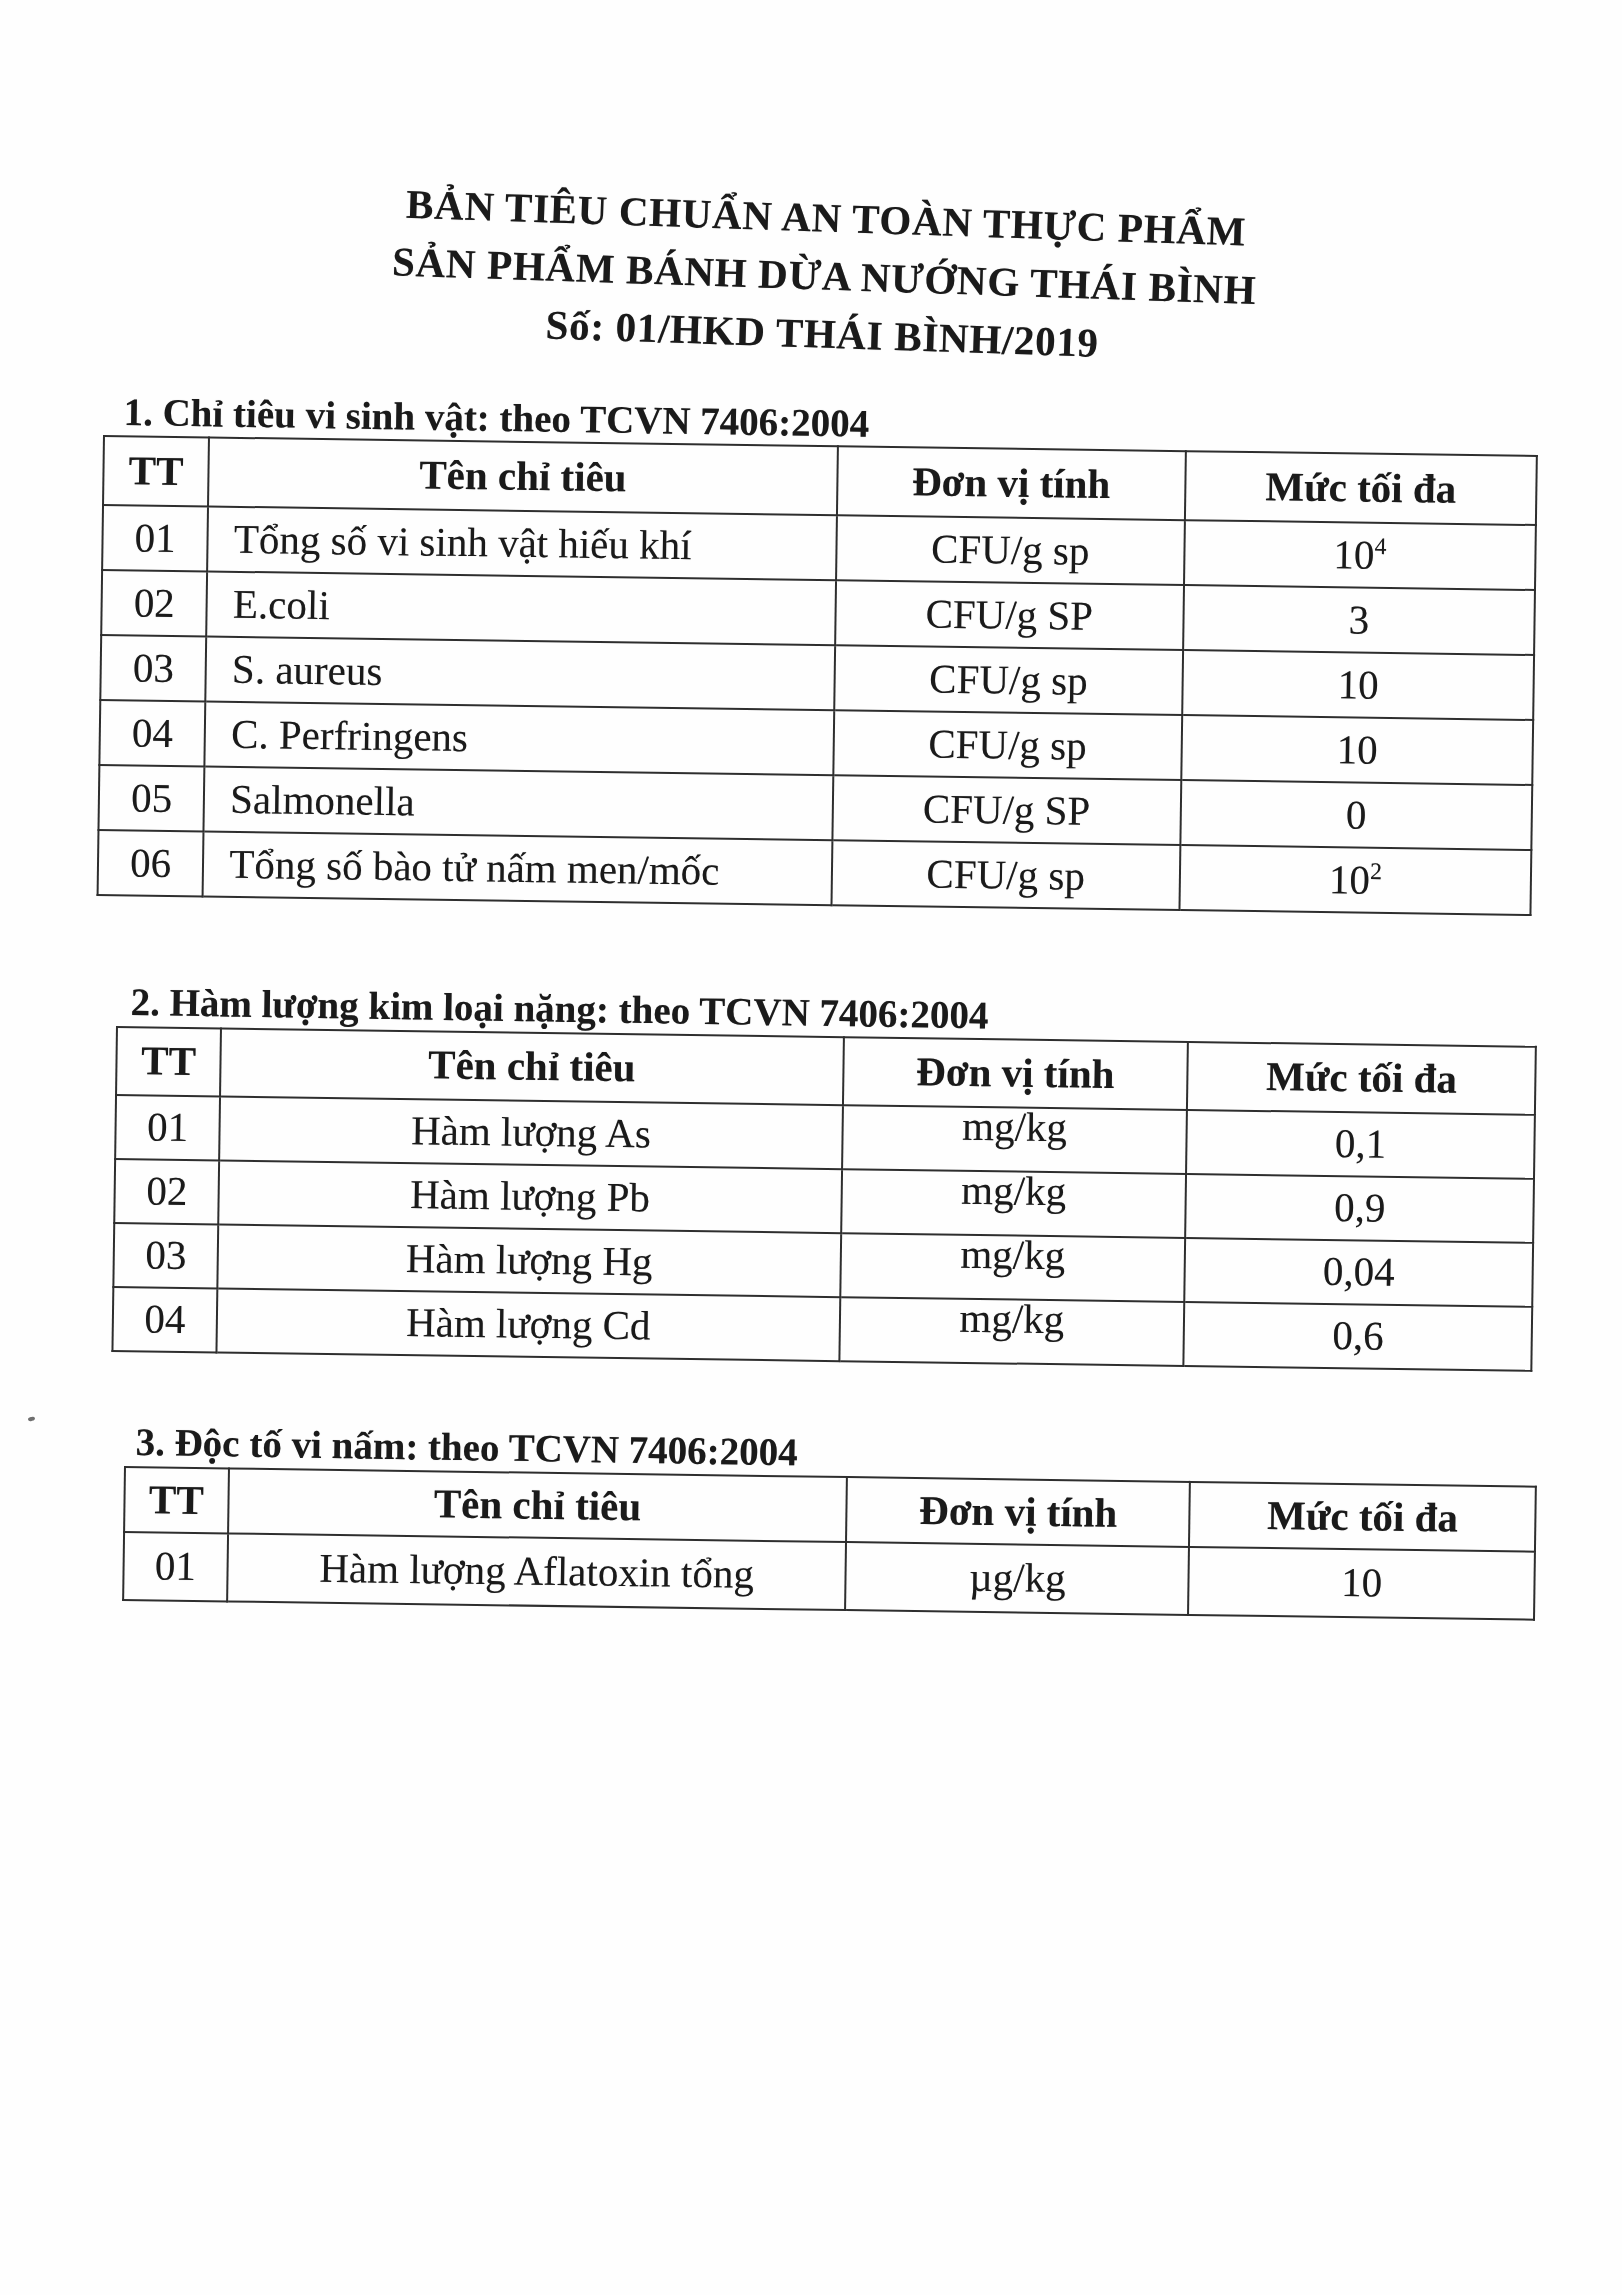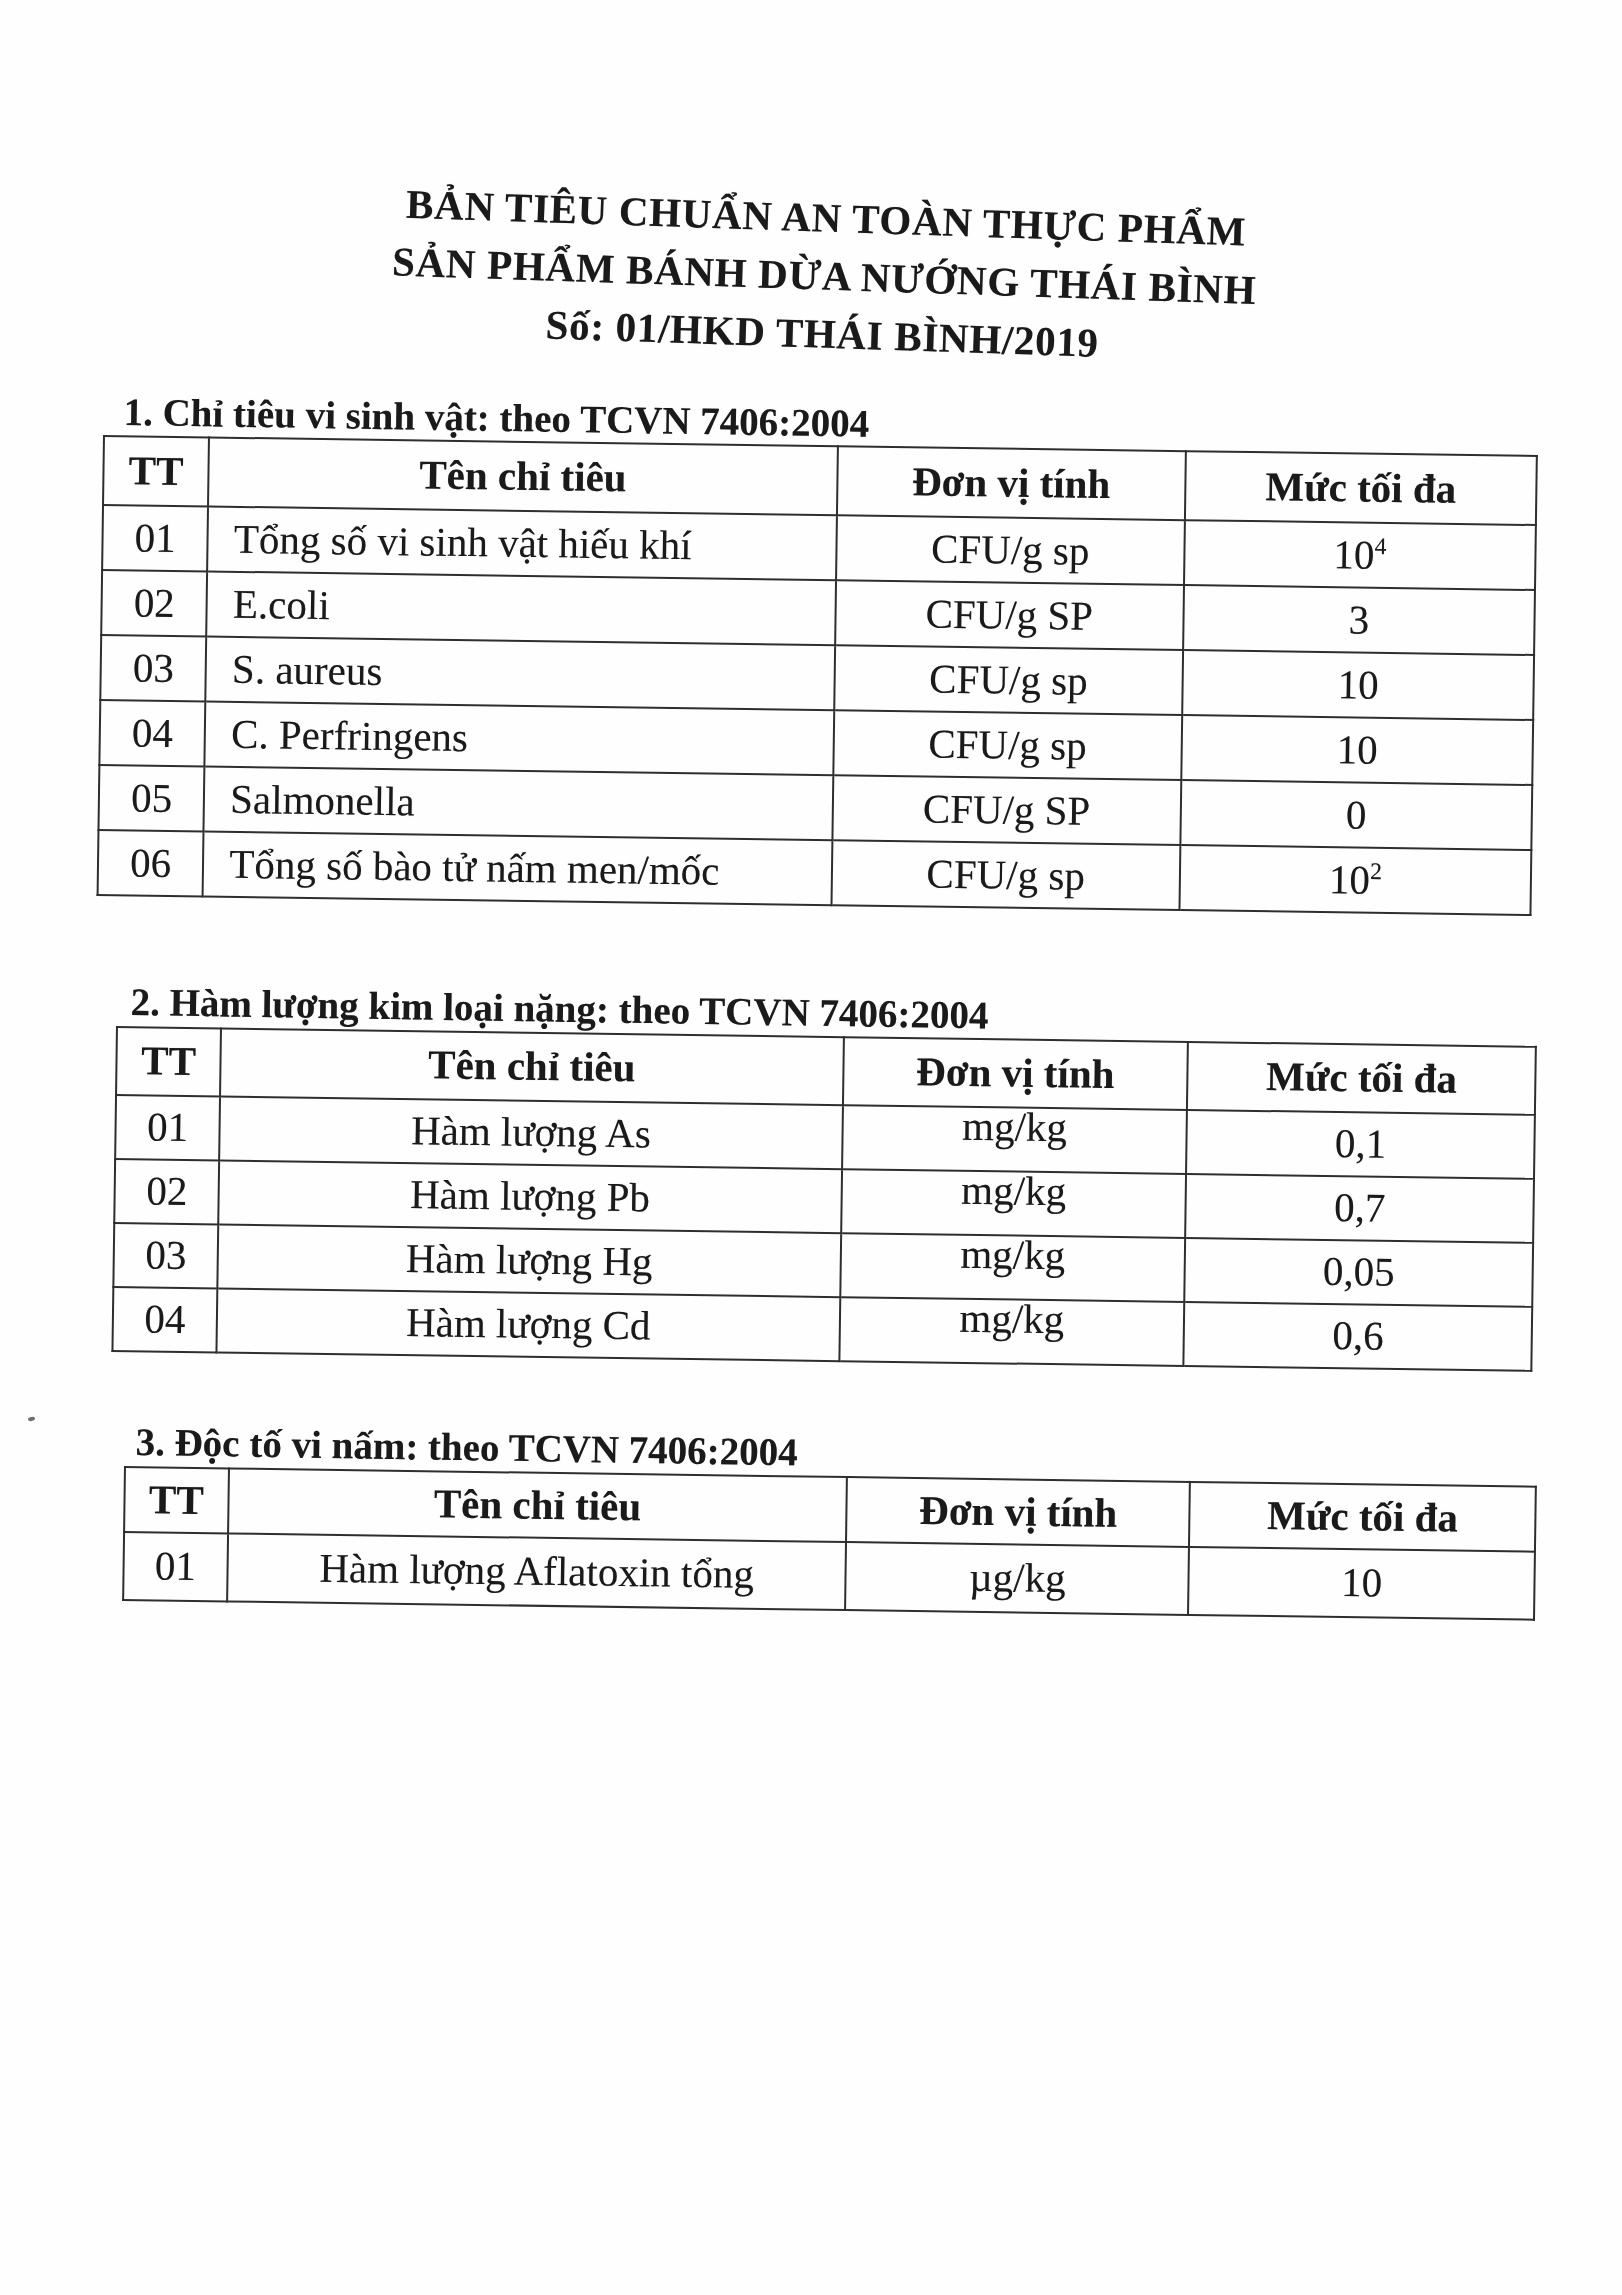--- a/index.html
+++ b/index.html
@@ -200,27 +200,27 @@
         <tr>
           <td class="cell-tt">01</td>
           <td class="cell-name">Hàm lượng As</td>
           <td class="cell-unit"><span>mg/kg</span></td>
           <td class="cell-max"><span>0,1</span><sup></sup></td>
         </tr>
         <tr>
           <td class="cell-tt">02</td>
           <td class="cell-name">Hàm lượng Pb</td>
           <td class="cell-unit"><span>mg/kg</span></td>
-          <td class="cell-max"><span>0,7</span><sup></sup></td>
+          <td class="cell-max"><span>0,9</span><sup></sup></td>
         </tr>
         <tr>
           <td class="cell-tt">03</td>
           <td class="cell-name">Hàm lượng Hg</td>
           <td class="cell-unit"><span>mg/kg</span></td>
-          <td class="cell-max"><span>0,05</span><sup></sup></td>
+          <td class="cell-max"><span>0,04</span><sup></sup></td>
         </tr>
         <tr>
           <td class="cell-tt">04</td>
           <td class="cell-name">Hàm lượng Cd</td>
           <td class="cell-unit"><span>mg/kg</span></td>
           <td class="cell-max"><span>0,6</span><sup></sup></td>
         </tr>
       </tbody>
   </table>
 

